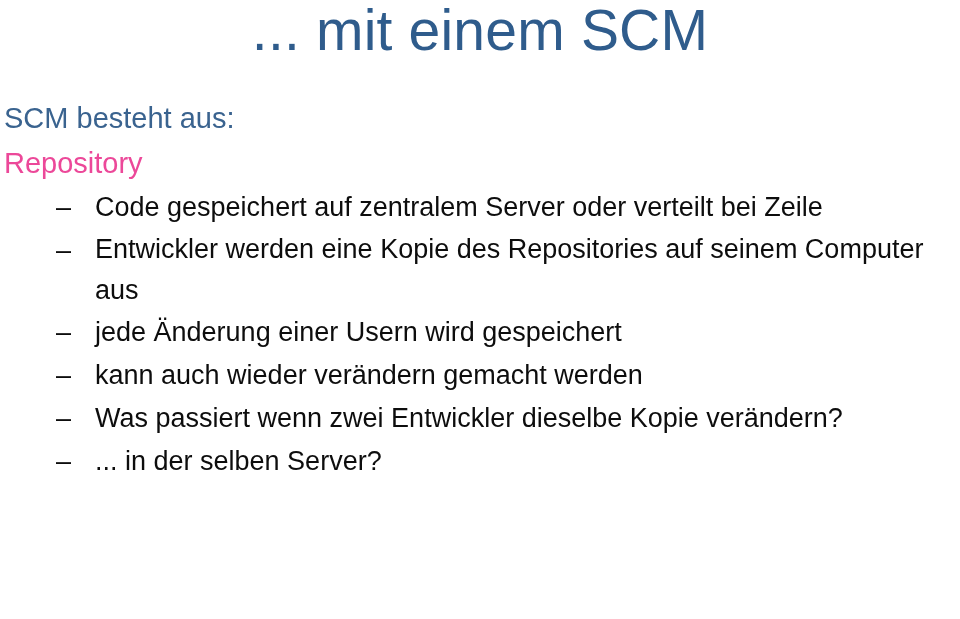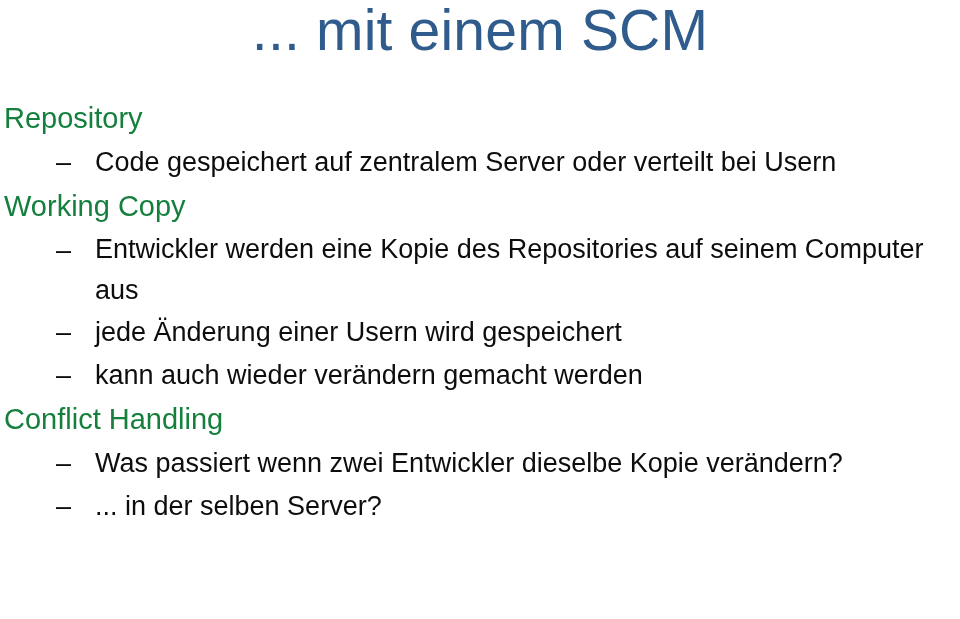--- a/index.html
+++ b/index.html
@@ -44,21 +44,21 @@
     position: absolute;
     left: 0;
     top: 96px;
     width: 960px;
   }
 
   
   .lvl1 {
     font-size: 29px;
     line-height: 45px;
-    color: #15803d;
+    color: #ec4899;
     padding-left: 4px;
     white-space: nowrap;
   }
 
   
   .lvl1.intro {
     color: #3a638f;
   }
 
   
@@ -90,43 +90,42 @@
 </style>
 </head>
 <body>
 
 <div class="slide">
 
   <div class="slide-title">... mit einem SCM</div>
 
   <div class="body">
 
+    <div class="lvl1 intro">SCM besteht aus:</div>
 
     <div class="lvl1">Repository</div>
     <div class="lvl2">
       <span class="dash">–</span>
-      <span class="txt">Code gespeichert auf zentralem Server oder verteilt bei Usern</span>
+      <span class="txt">Code gespeichert auf zentralem Server oder verteilt bei Zeile</span>
     </div>
 
-    <div class="lvl1">Working Copy</div>
     <div class="lvl2 wrap-two">
       <span class="dash">–</span>
       <span class="txt">Entwickler werden eine Kopie des Repositories auf seinem Computer aus</span>
     </div>
 
     <div class="lvl2">
       <span class="dash">–</span>
       <span class="txt">jede Änderung einer Usern wird gespeichert</span>
     </div>
     <div class="lvl2">
       <span class="dash">–</span>
       <span class="txt">kann auch wieder verändern gemacht werden</span>
     </div>
 
-    <div class="lvl1">Conflict Handling</div>
     <div class="lvl2">
       <span class="dash">–</span>
       <span class="txt">Was passiert wenn zwei Entwickler dieselbe Kopie verändern?</span>
     </div>
     <div class="lvl2">
       <span class="dash">–</span>
       <span class="txt">... in der selben Server?</span>
     </div>
 
   </div>

